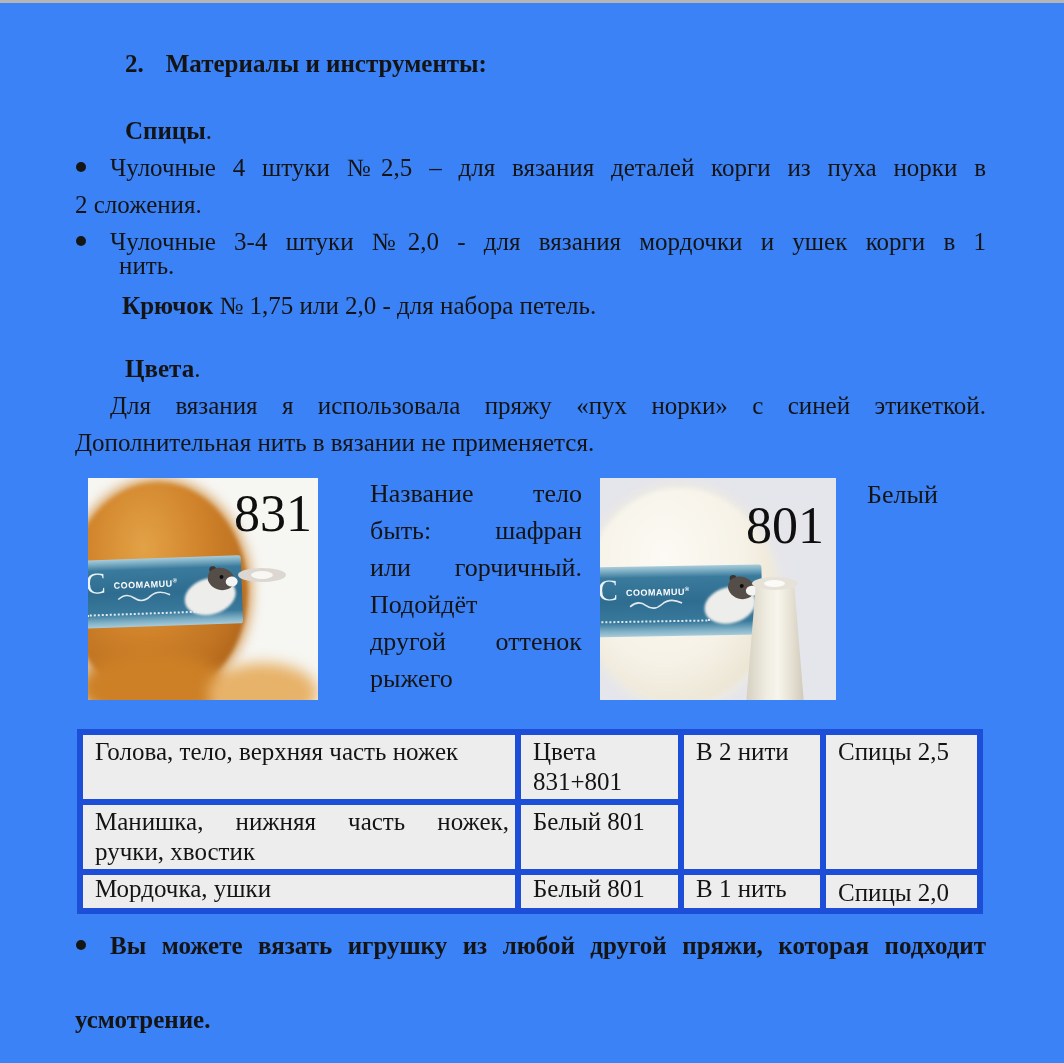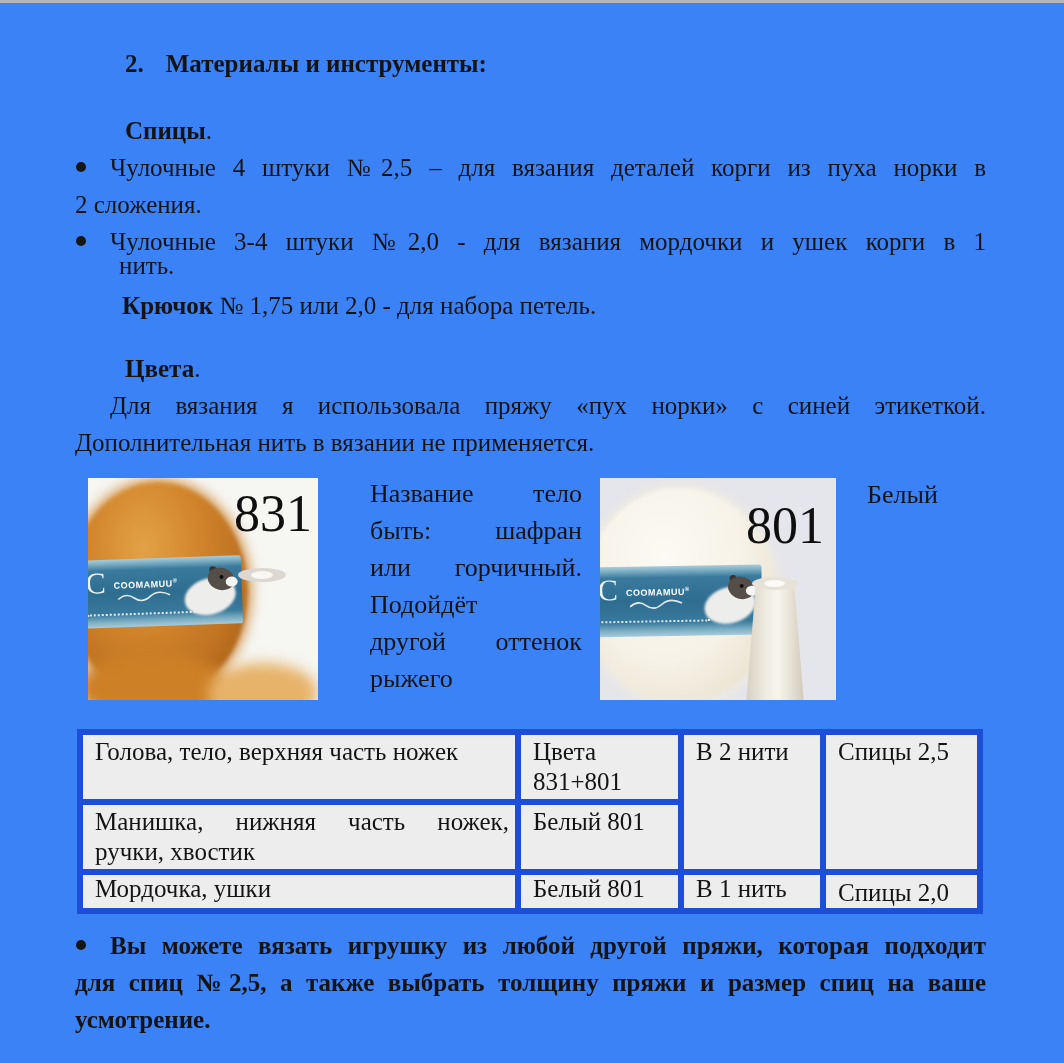--- a/index.html
+++ b/index.html
@@ -174,15 +174,14 @@
       <td style="line-height:27px;padding-top:0;">Мордочка, ушки</td>
       <td style="line-height:27px;padding-top:0;">Белый 801</td>
       <td style="line-height:27px;padding-top:0;">В 1 нить</td>
       <td style="line-height:27px;padding-top:4px;">Спицы 2,0</td>
     </tr>
   </tbody>
     </table>
 
   <div class="dot" style="left:76px;top:940px;"></div>
   <div class="t j b" style="left:110px;top:930px;width:876px;">Вы можете вязать игрушку из любой другой пряжи, которая подходит</div>
-  <div class="t j b" style="left:75px;top:967px;width:911px;">для спиц №2,5, а также выбрать толщину пряжи и размер спиц на ваше</div>
   <div class="t b" style="left:75px;top:1004px;">усмотрение.</div>
 </div>
 
 </body></html>

